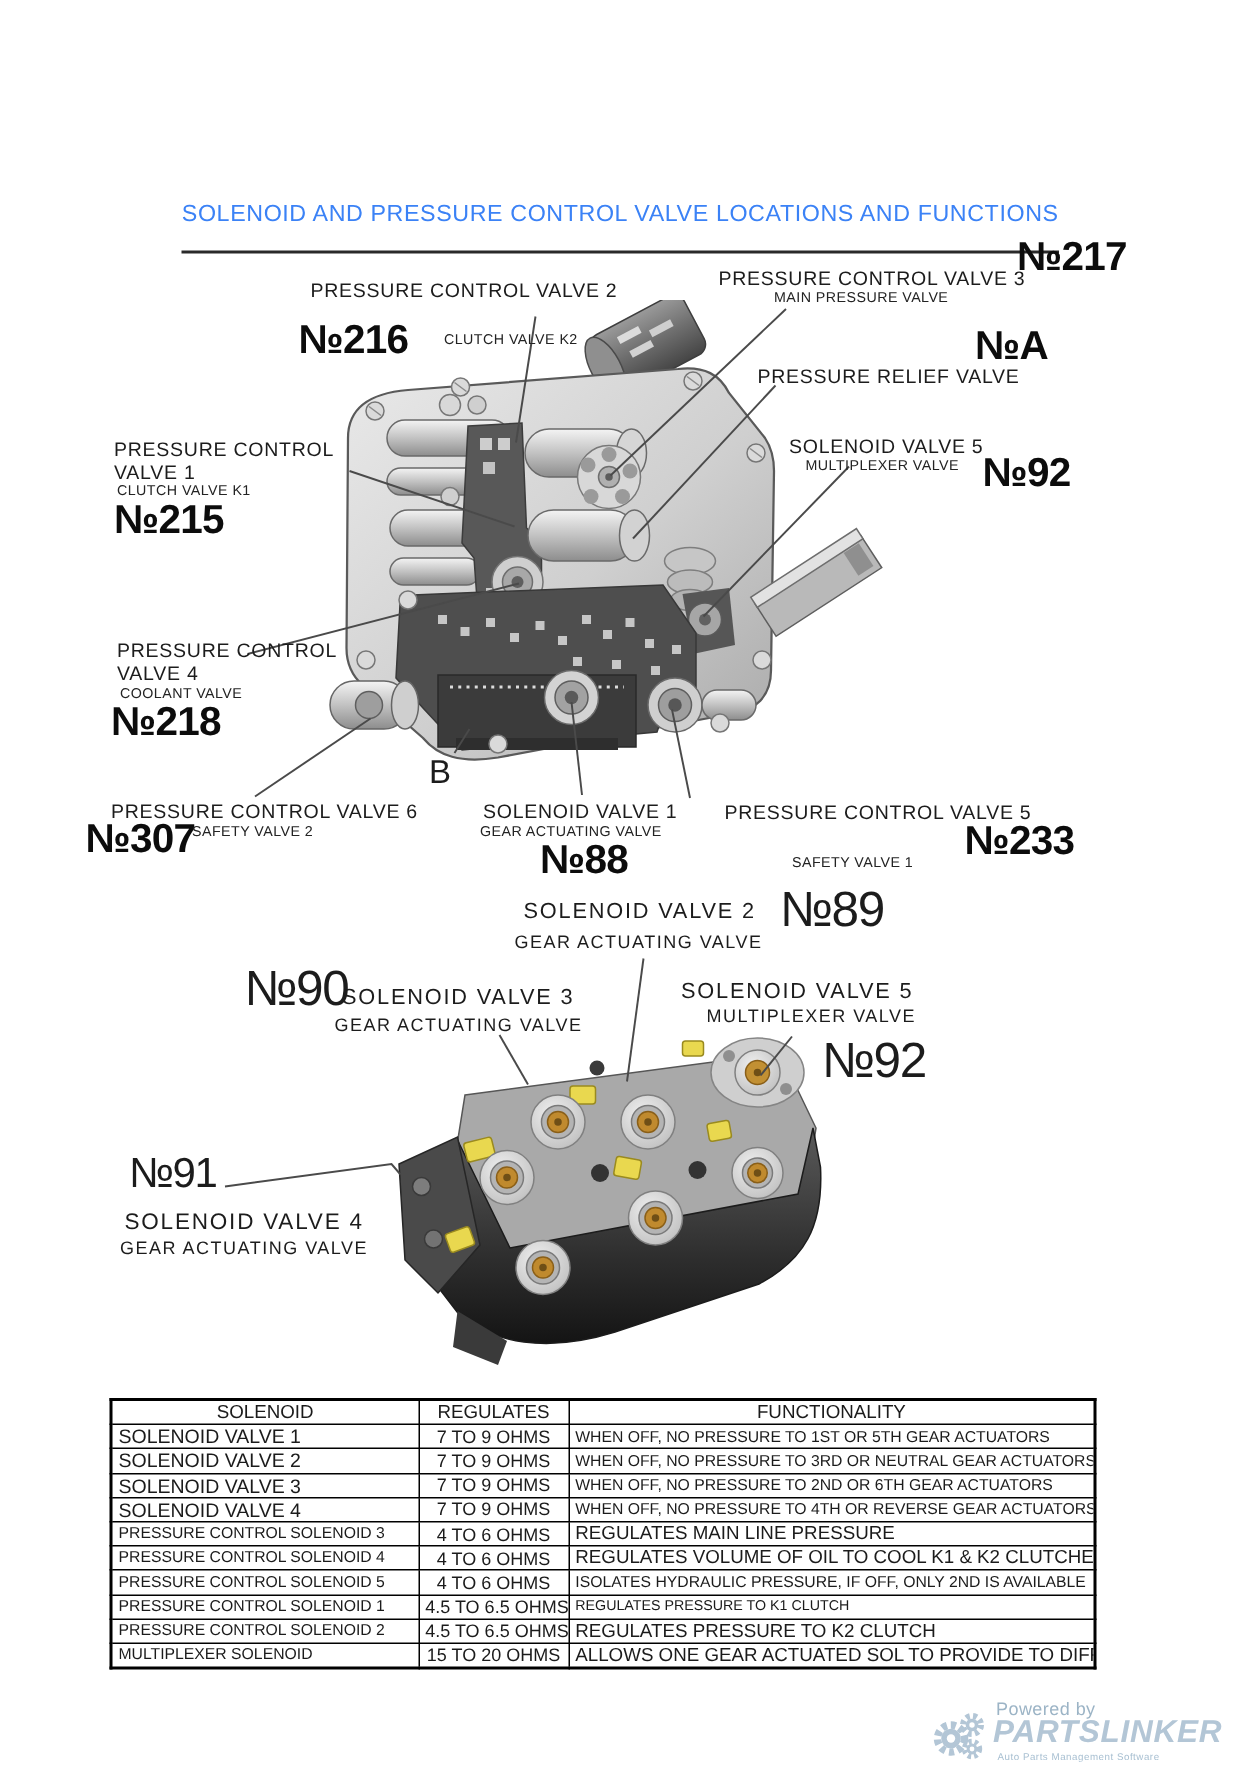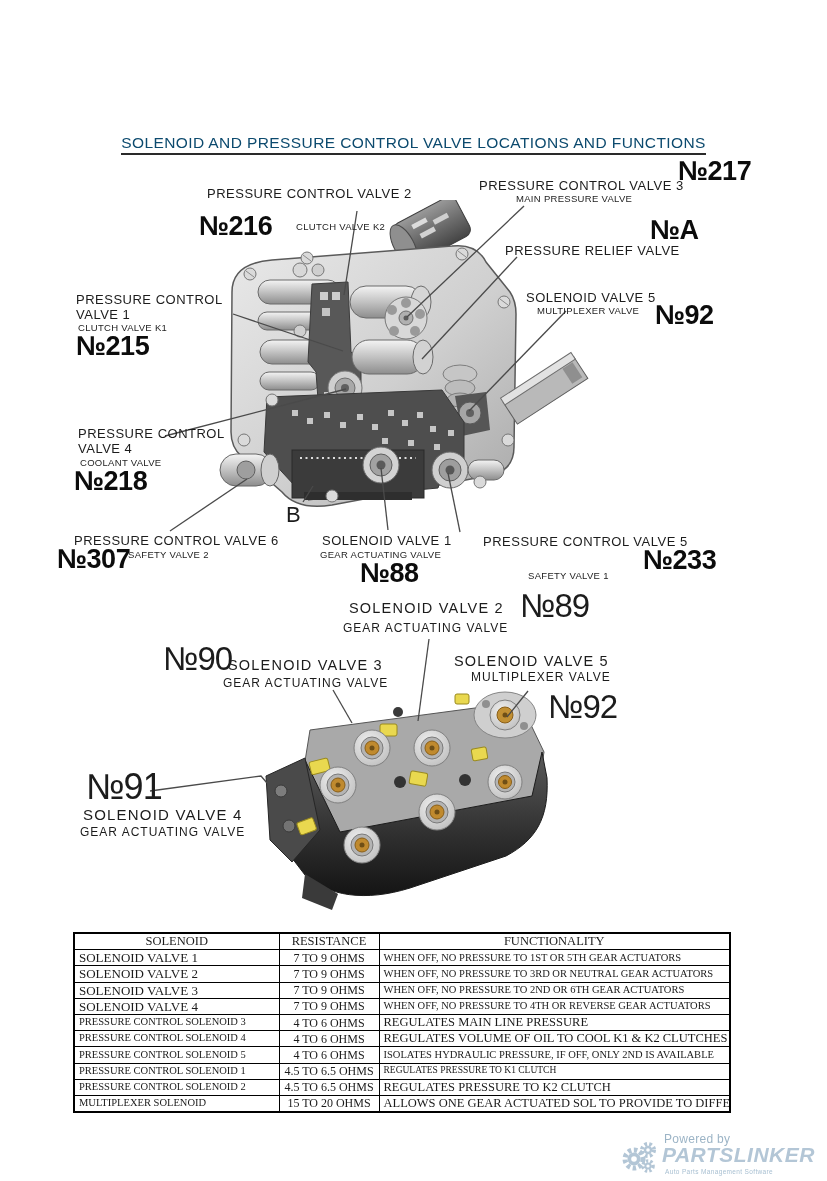--- a/index.html
+++ b/index.html
@@ -1,32 +1,32 @@
 <!DOCTYPE html>
 <html><head>
 <meta charset="utf-8">
 <style>
   html,body{margin:0;padding:0;background:#fff;}
   .page{position:relative;width:827px;height:1181px;background:#ffffff;overflow:hidden;
         font-family:"Liberation Sans",sans-serif;color:#1b1b1b;}
   .title{position:absolute;top:134px;left:0;right:0;text-align:center;}
-  .title span{font-size:15.5px;letter-spacing:.4px;color:#0c4a6e;
-        border-bottom:2px solid #2a2a2a;padding-bottom:2px;}
+  .title span{font-size:15.5px;letter-spacing:.4px;color:#3b82f6;
+        border-bottom:2px solid #2a2a2a;padding-bottom:16px;}
   .lbl{position:absolute;white-space:nowrap;color:#1c1c1c;}
   .l1{font-size:13px;letter-spacing:.5px;}
   .sub{font-size:9.5px;letter-spacing:.3px;color:#232323;}
   .num{font-size:27px;letter-spacing:-.5px;color:#0c0c0c;font-weight:bold;}
   .l1b{font-size:14.5px;letter-spacing:1.2px;}
   .subb{font-size:12px;letter-spacing:1px;}
   .numb{font-size:33px;letter-spacing:-1px;}
   svg{position:absolute;}
   .overlay{left:0;top:0;pointer-events:none;}
   
   .tblwrap{position:absolute;left:73px;top:932px;width:656px;}
-  table{border-collapse:collapse;width:100%;table-layout:fixed;border:2px solid #000;font-family:Liberation Serif, serif;}
+  table{border-collapse:collapse;width:100%;table-layout:fixed;border:2px solid #000;}
   th,td{border:1px solid #000;height:15.2px;padding:0 4px;line-height:1;
         overflow:hidden;white-space:nowrap;}
   th{font-weight:normal;font-size:12.5px;text-align:center;}
   col.c1{width:205px;} col.c2{width:100px;} col.c3{width:351px;}
   td:nth-child(1){font-size:10.5px;}
   td:nth-child(2){font-size:12px;text-align:center;}
   td:nth-child(3){font-size:10.5px;}
   tbody tr:nth-child(-n+4) td:nth-child(1){font-size:13px;}
   tbody tr:nth-child(11) td:nth-child(1){font-size:13.5px;}
   tbody tr:nth-child(5) td:nth-child(3),
@@ -331,35 +331,35 @@
   <div class="lbl subb" style="left:343px;top:621px;">GEAR ACTUATING VALVE</div>
 
   <div class="lbl numb" style="left:163px;top:640px;">№90</div>
   <div class="lbl l1b" style="left:228px;top:657px;">SOLENOID VALVE 3</div>
   <div class="lbl subb" style="left:223px;top:676px;">GEAR ACTUATING VALVE</div>
 
   <div class="lbl l1b" style="left:454px;top:653px;">SOLENOID VALVE 5</div>
   <div class="lbl subb" style="left:471px;top:670px;">MULTIPLEXER VALVE</div>
   <div class="lbl numb" style="left:548px;top:688px;">№92</div>
 
-  <div class="lbl numb" style="left:86px;top:766px;font-size:36px;">№91</div>
+  <div class="lbl numb" style="left:86px;top:766px;font-size:28px;">№91</div>
   <div class="lbl l1b" style="left:83px;top:806px;font-size:15px;">SOLENOID VALVE 4</div>
   <div class="lbl subb" style="left:80px;top:825px;">GEAR ACTUATING VALVE</div>
 
   <div class="tblwrap">
     <table id="func-table">
       <colgroup>
           <col class="c1">
           <col class="c2">
           <col class="c3">
         </colgroup>
       <thead>
         <tr>
           <th>SOLENOID</th>
-          <th>RESISTANCE</th>
+          <th>REGULATES</th>
           <th>FUNCTIONALITY</th>
         </tr>
       </thead>
       <tbody>
         <tr>
             <td>SOLENOID VALVE 1</td>
             <td>7 TO 9 OHMS</td>
             <td>WHEN OFF, NO PRESSURE TO 1ST OR 5TH GEAR ACTUATORS</td>
           </tr>
         <tr>

